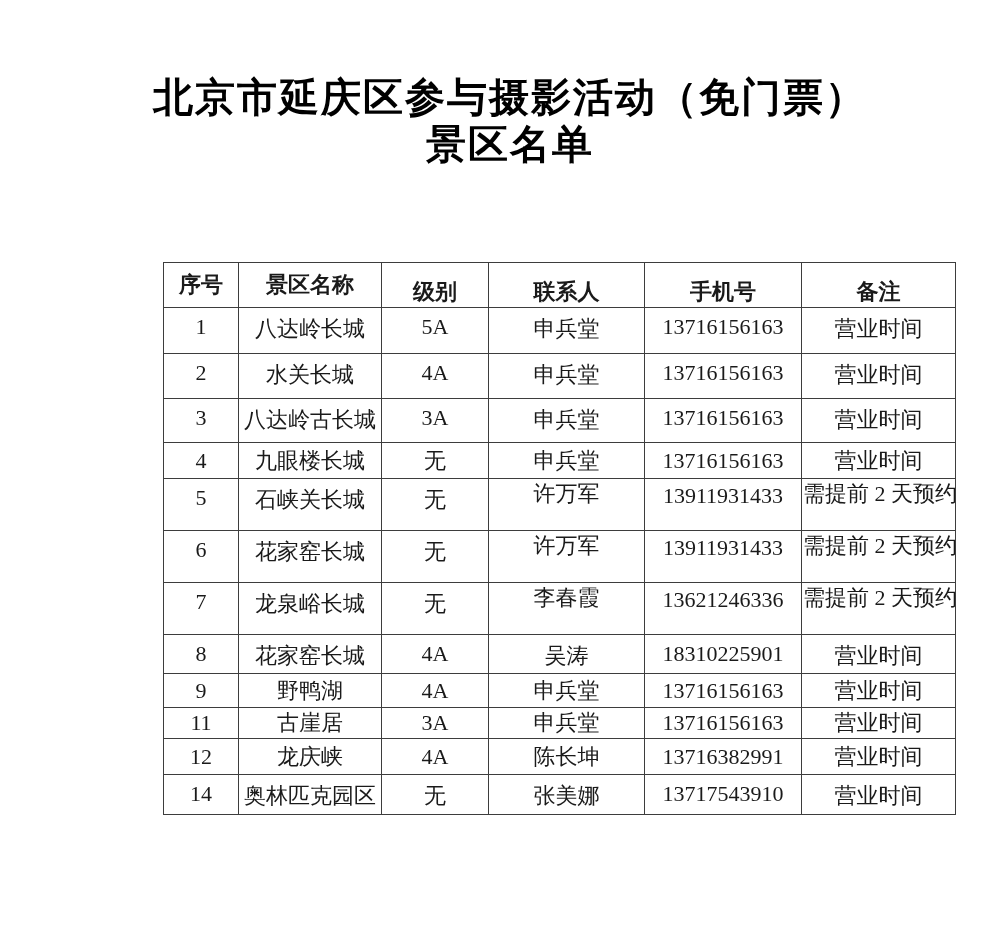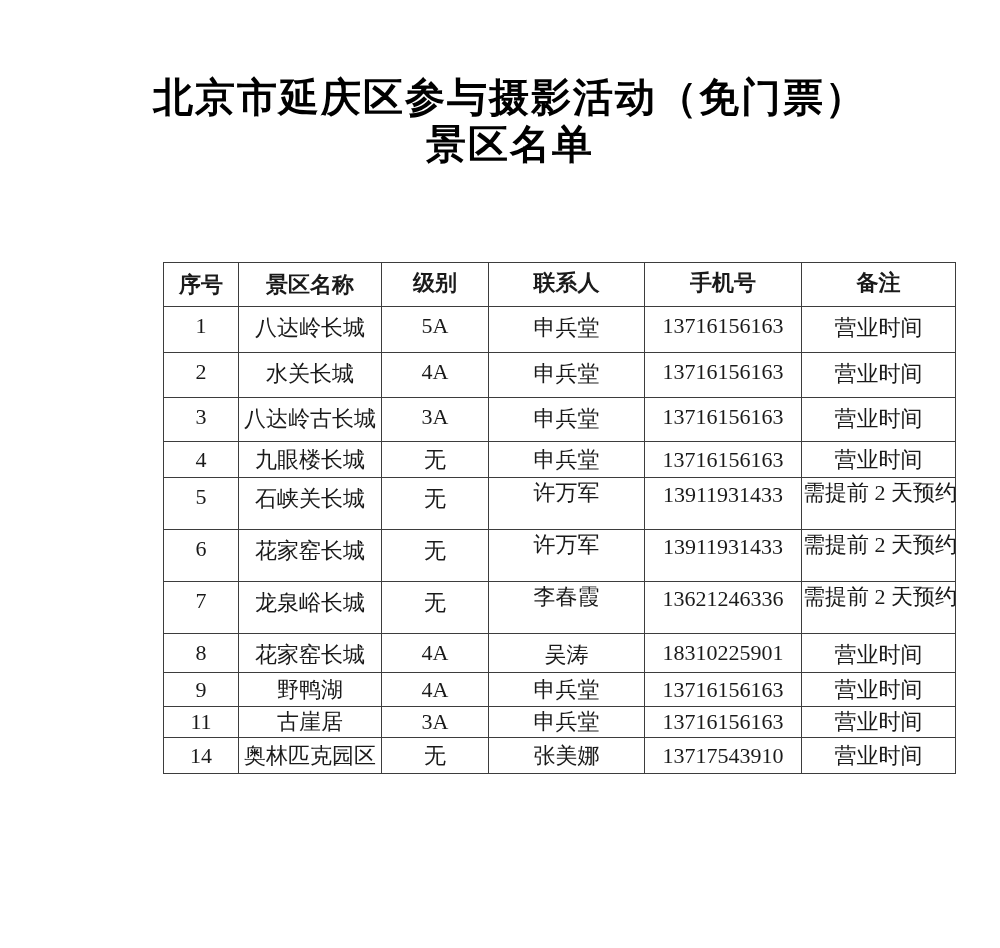--- a/index.html
+++ b/index.html
@@ -41,21 +41,21 @@
     font-size: 22px;
     text-align: center;
     white-space: nowrap;
     overflow: hidden;
     padding: 0 1px;
   }
   thead tr { height: 44px; }
   th {
     font-weight: bold;
     vertical-align: top;
-    padding-top: 5px;
+    padding-top: 14px;
   }
   th:nth-child(-n+2) { vertical-align: middle; padding-top: 0; }
   td { vertical-align: middle; font-weight: normal; }
   
   tbody tr:nth-child(1)  { height: 46px; }
   tbody tr:nth-child(2)  { height: 45px; }
   tbody tr:nth-child(3)  { height: 44px; }
   tbody tr:nth-child(4)  { height: 36px; }
   tbody tr:nth-child(5)  { height: 42px; }
   tbody tr:nth-child(6)  { height: 46px; }
@@ -178,20 +178,28 @@
         </tr>
         <tr>
           <td>11</td>
           <td>古崖居</td>
           <td>3A</td>
           <td>申兵堂</td>
           <td>13716156163</td>
           <td>营业时间</td>
         </tr>
         <tr>
+          <td>12</td>
+          <td>龙庆峡</td>
+          <td>4A</td>
+          <td>陈长坤</td>
+          <td>13716382991</td>
+          <td>营业时间</td>
+        </tr>
+        <tr>
           <td>14</td>
           <td>奥林匹克园区</td>
           <td>无</td>
           <td>张美娜</td>
           <td>13717543910</td>
           <td>营业时间</td>
         </tr>
       </tbody>
   </table>
 </div>

